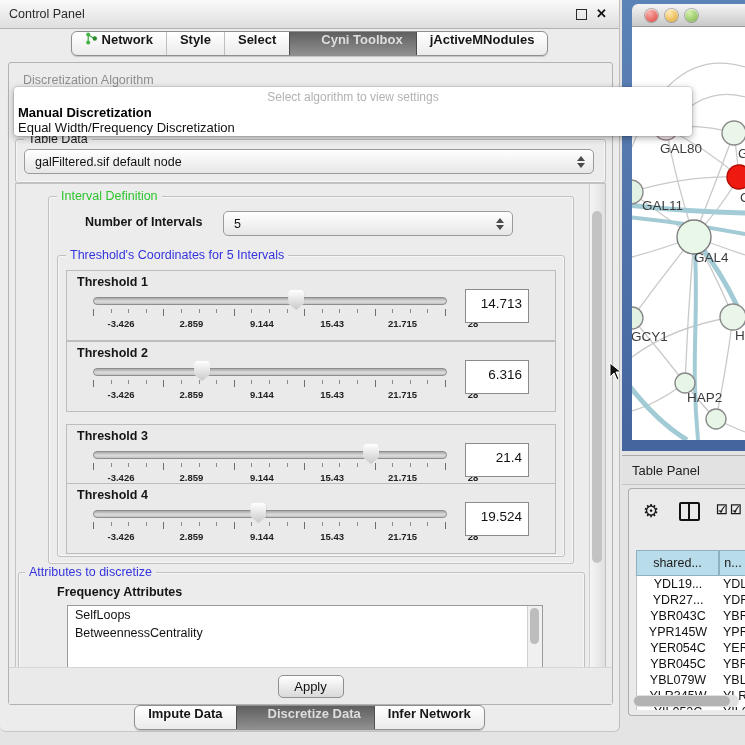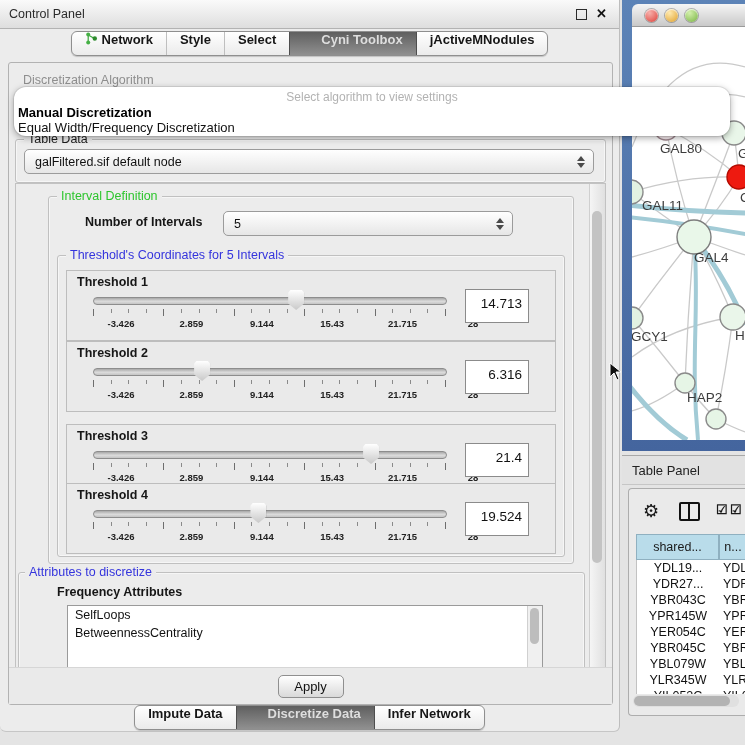--- a/index.html
+++ b/index.html
@@ -80,21 +80,21 @@
 
   .apply-row{position:absolute;left:0;top:604px;width:100%;height:36px;background:#eaeaea;
       border-top:1px solid #d6d6d6;display:flex;justify-content:center;align-items:center;}
   .apply-btn{width:66px;height:23px;border:1px solid #8f8f8f;border-radius:5px;
       background:linear-gradient(#ffffff,#d9d9d9);font-size:13px;color:#111;font-family:"Liberation Sans",sans-serif;}
 
   .cp-bottombar{position:absolute;left:0;top:705px;width:619px;display:flex;justify-content:center;}
 
   
   .popup{position:absolute;left:14px;top:87px;width:678px;height:49px;background:#ffffff;
-      border-radius:12px;box-shadow:0 2px 7px rgba(0,0,0,.35),0 0 0 1px rgba(0,0,0,.08);z-index:50;padding-left:38px;}
+      border-radius:4px;box-shadow:0 2px 7px rgba(0,0,0,.35),0 0 0 1px rgba(0,0,0,.08);z-index:50;}
   .dd-ph{position:absolute;left:0;top:3px;width:100%;text-align:center;font-size:12px;color:#b2b2b2;}
   .dd-opt{position:absolute;left:4px;font-size:13px;color:#111;white-space:nowrap;}
   .dd-opt.hl{font-weight:bold;color:#000;text-align:right;}
 
   
   .netframe{position:absolute;left:622px;top:0;width:123px;height:451px;
       background:linear-gradient(180deg,#5c83b7,#44659e);}
   .net-titlebar{position:absolute;left:10px;top:4px;width:113px;height:23px;
       background:linear-gradient(#f5f5f5,#c9c9c9);border-radius:6px 0 0 0;border-bottom:1px solid #9a9a9a;
       display:flex;align-items:center;gap:7px;padding-left:13px;box-sizing:border-box;}
@@ -109,21 +109,21 @@
   .tp-titlebar{position:absolute;left:622px;top:455px;width:123px;height:30px;background:#e2e2e2;
       border-top:1px solid #a8a8a8;border-bottom:1px solid #c6c6c6;display:flex;align-items:center;
       padding-left:10px;font-size:13px;color:#222;box-sizing:border-box;}
   .tpanel-box{position:absolute;left:628px;top:488px;width:117px;height:226px;background:#eaeaea;
       border:1px solid #adadad;border-right:none;border-radius:4px 0 0 4px;}
   .tp-toolbar{position:absolute;left:0;top:10px;width:100%;height:26px;}
   .gear-ico{position:absolute;left:14px;top:0;font-size:18px;color:#1a1a1a;line-height:24px;}
   .split-ico{position:absolute;left:50px;top:3px;width:17px;height:15px;border:2px solid #111;border-radius:2px;}
   .split-ico::after{content:"";position:absolute;left:7px;top:0;width:2px;height:15px;background:#111;}
   .chk-ico{position:absolute;top:3px;font-size:13px;color:#1a1a1a;font-weight:bold;}
-  .tp-grid{position:absolute;left:7px;top:45px;right:0;}
+  .tp-grid{position:absolute;left:7px;top:61px;right:0;}
   .tp-head{display:flex;}
   .th{height:24px;line-height:24px;background:#b9dcea;border:1px solid #8fb0c0;border-right:none;
       font-size:12.5px;color:#1a1a1a;text-align:center;overflow:hidden;white-space:nowrap;}
   .th.c1{width:81px;border-right:1px solid #8fb0c0;}
   .th.c2{flex:1;}
   .tp-rows{background:#fff;border-left:1px solid #c2c2c2;height:134px;overflow:hidden;}
   .trow{display:flex;height:16px;align-items:center;}
   .tc{font-size:12.5px;color:#111;white-space:nowrap;overflow:hidden;}
   .tc.c1{width:82px;text-align:center;}
   .tc.c2{flex:1;padding-left:4px;}

